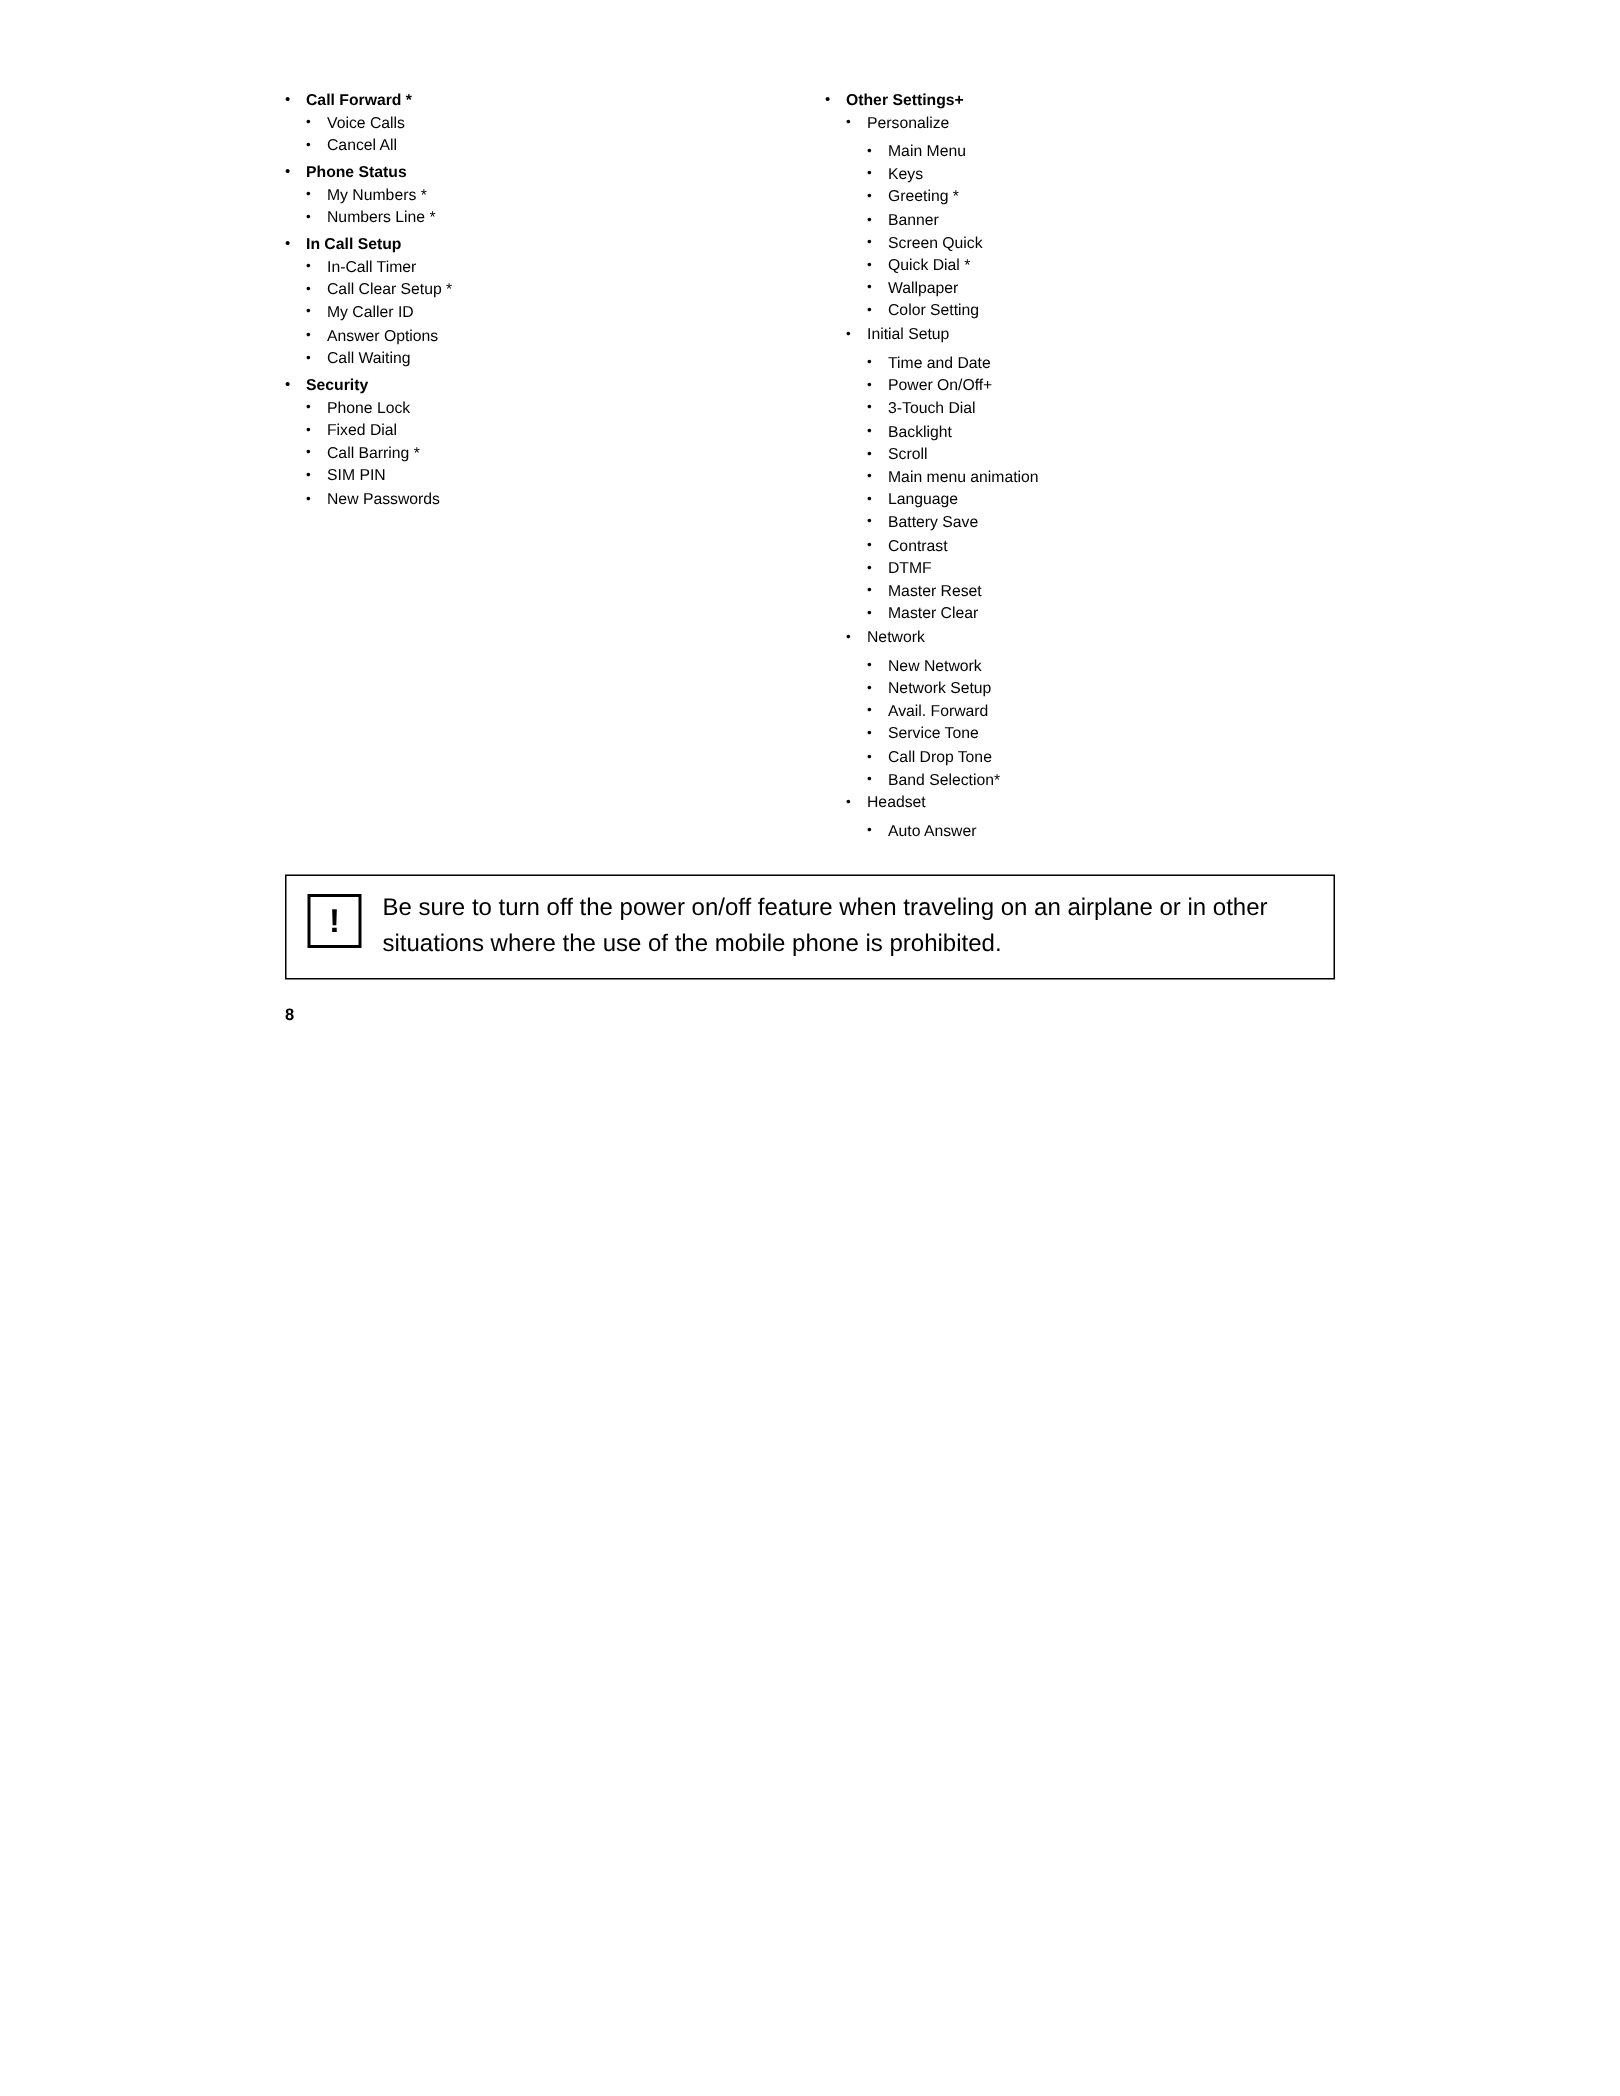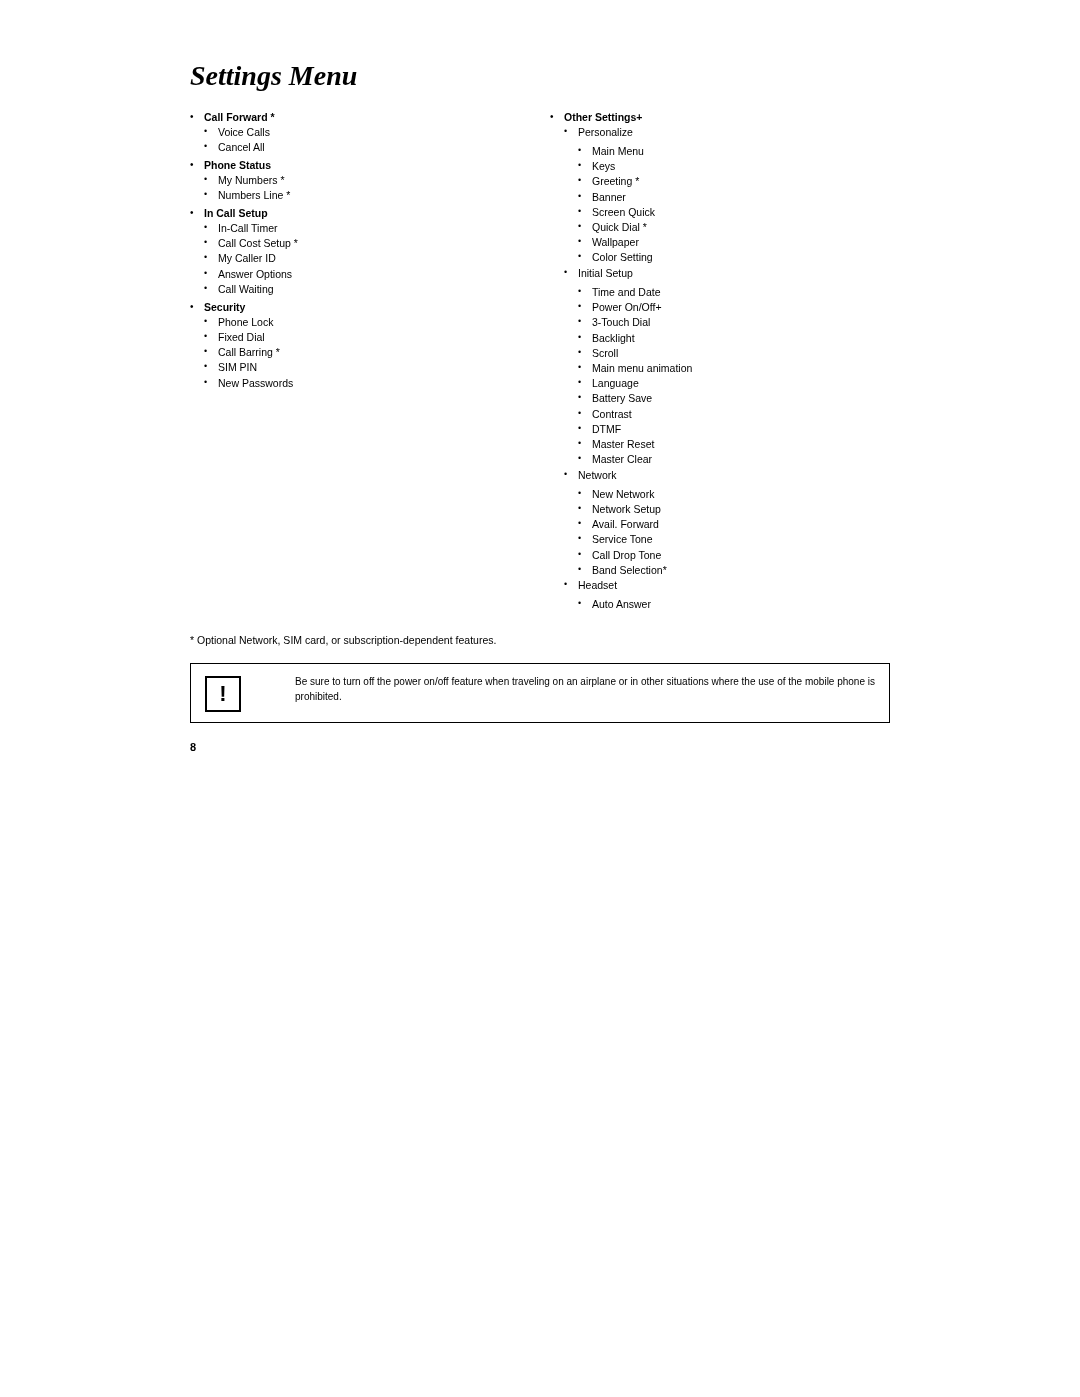--- a/index.html
+++ b/index.html
@@ -107,36 +107,34 @@
       height: 36px;
       border: 2px solid #000;
       display: flex;
       align-items: center;
       justify-content: center;
       font-size: 22px;
       font-weight: bold;
       margin-top: 2px;
     }
     .warning-text {
-      font-size: 10px;
+      font-size: 16px;
       line-height: 1.5;
-      margin-left: 40px;
     }
     .page-number {
       font-size: 11px;
       font-weight: bold;
       margin-top: 18px;
       align-self: flex-start;
     }
   </style>
 </head>
 <body>
 
 <div class="page">
-  <div class="page-title">Settings Menu</div>
 
   <div class="two-col">
 
     <div class="col">
       <ul class="main-list">
 
         <li>
           <div class="bullet-item">
             <span class="bullet">•</span>
             <span class="item-label bold">Call Forward *</span>
@@ -175,21 +173,21 @@
             <span class="bullet">•</span>
             <span class="item-label bold">In Call Setup</span>
           </div>
           <ul class="sub-list">
             <li>
               <span class="bullet">•</span>
               <span>In-Call Timer</span>
             </li>
             <li>
               <span class="bullet">•</span>
-              <span>Call Cost Setup *</span>
+              <span>Call Clear Setup *</span>
             </li>
             <li>
               <span class="bullet">•</span>
               <span>My Caller ID</span>
             </li>
             <li>
               <span class="bullet">•</span>
               <span>Answer Options</span>
             </li>
             <li>
@@ -383,21 +381,20 @@
                   </li>
               </ul>
             </li>
           </ul>
         </li>
       </ul>
     </div>
   </div>
 
   <div class="footnotes">
-    <div class="footnote-line">*  Optional Network, SIM card, or subscription-dependent features.</div>
   </div>
 
   <div class="warning-box">
     <div class="warning-icon">!</div>
     <div class="warning-text">Be sure to turn off the power on/off feature when traveling on an airplane or in other situations where the use of the mobile phone is prohibited.</div>
   </div>
 
   <div class="page-number">8</div>
 </div>
 

